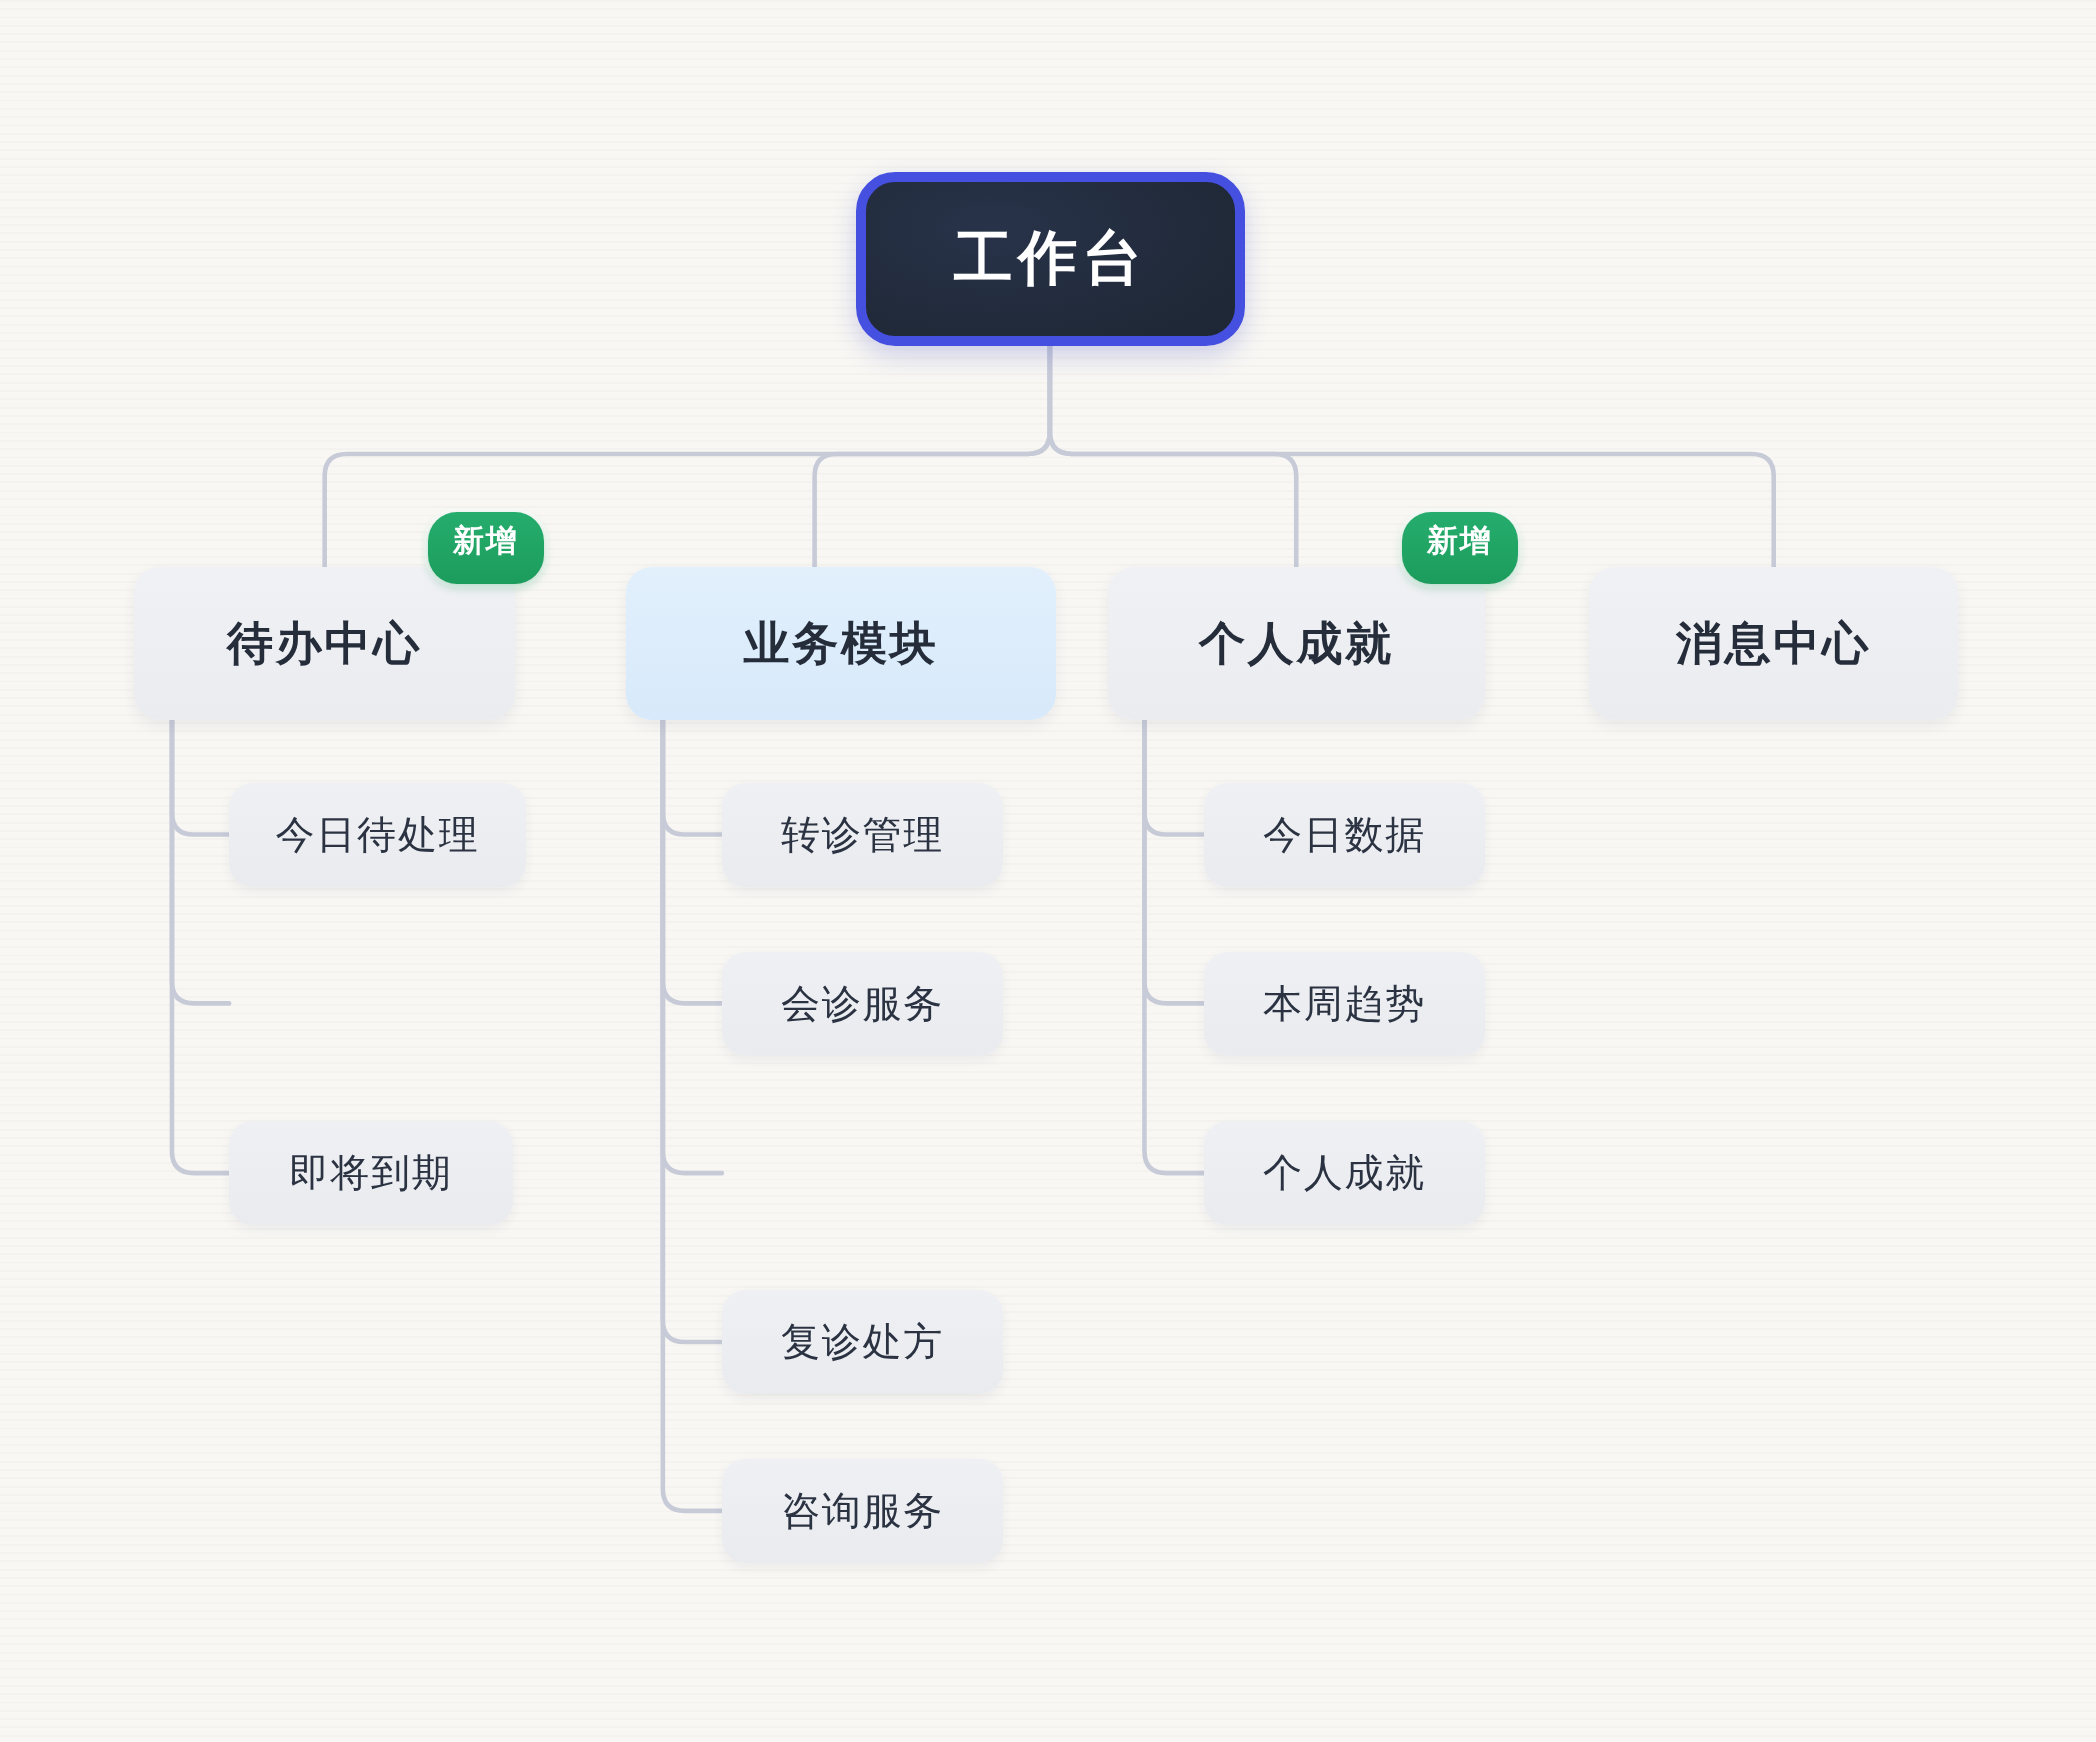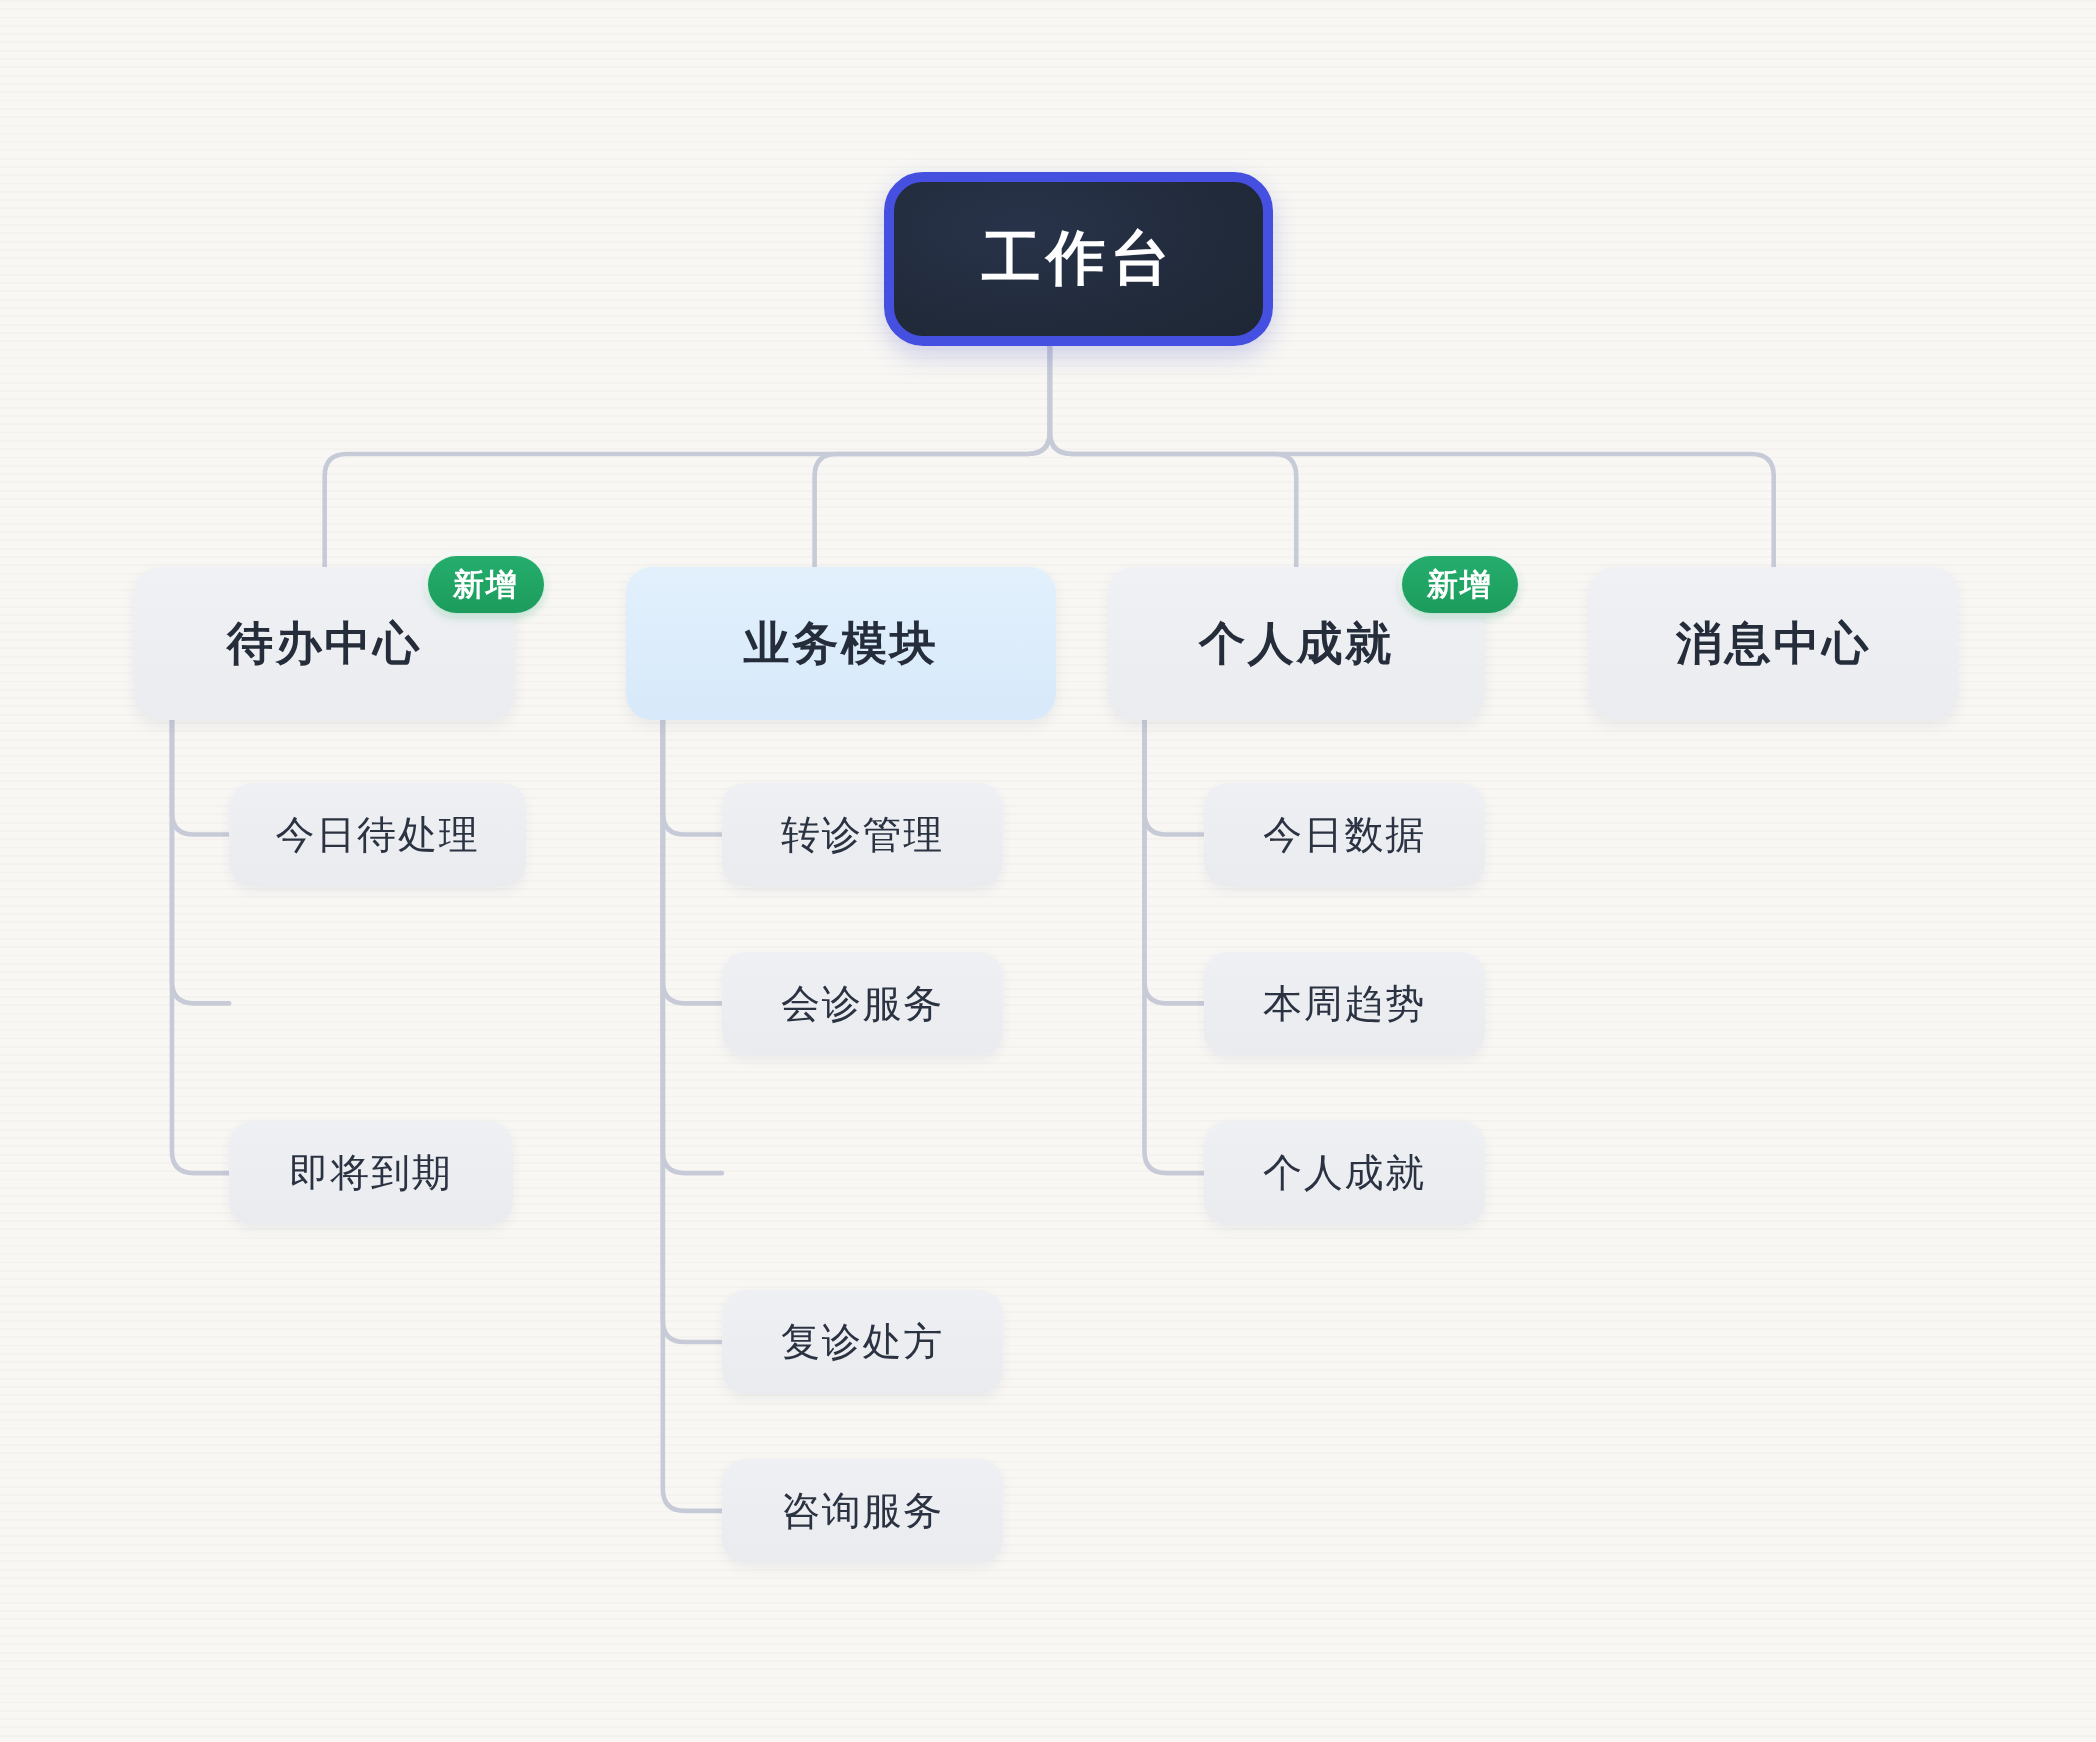--- a/index.html
+++ b/index.html
@@ -41,21 +41,20 @@
     box-sizing: border-box;
     cursor: default;
   }
   .node-root {
     left: 856px; top: 172px;
     width: 389px; height: 174px;
     background: radial-gradient(120% 140% at 35% 30%, #28334a 0%, #202938 55%, #1c2432 100%);
     border: 10px solid #4650e0;
     border-radius: 39px;
     box-shadow: 0 9.2px 24px rgba(60, 70, 190, 0.22);
-    margin-left: 28px;
   }
   .node-root .label {
     color: #ffffff;
     font-size: 59px;
     font-weight: 700;
     letter-spacing: 5.5px;
   }
   .node-l1 {
     top: 567px;
     height: 153px;
@@ -79,22 +78,22 @@
     box-shadow: 0 4.6px 11px rgba(40, 50, 80, 0.06);
   }
   .node-l2 .label {
     color: #2b3342;
     font-size: 39px;
     font-weight: 500;
     letter-spacing: 1.8px;
   }
   .badge {
     position: absolute;
-    top: 556px;
-    height: 57px;
+    top: 512px;
+    height: 72px;
     line-height: 57px;
     padding: 0 25px;
     border-radius: 29px;
     background: linear-gradient(180deg, #25ad6d 0%, #1c9c5c 100%);
     color: #ffffff;
     font-size: 31px;
     font-weight: 600;
     letter-spacing: 1.8px;
     box-shadow: 0 3.7px 9.2px rgba(25, 150, 90, 0.30), 0 0 0 3.7px rgba(255,255,255,0.55);
     z-index: 3;

